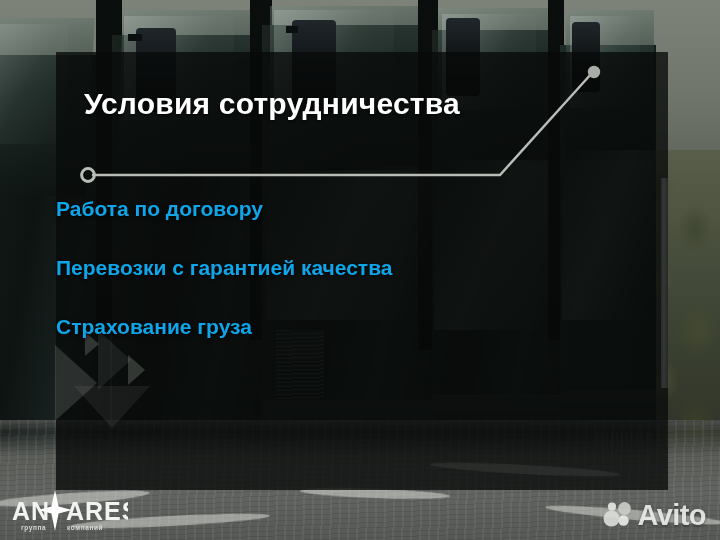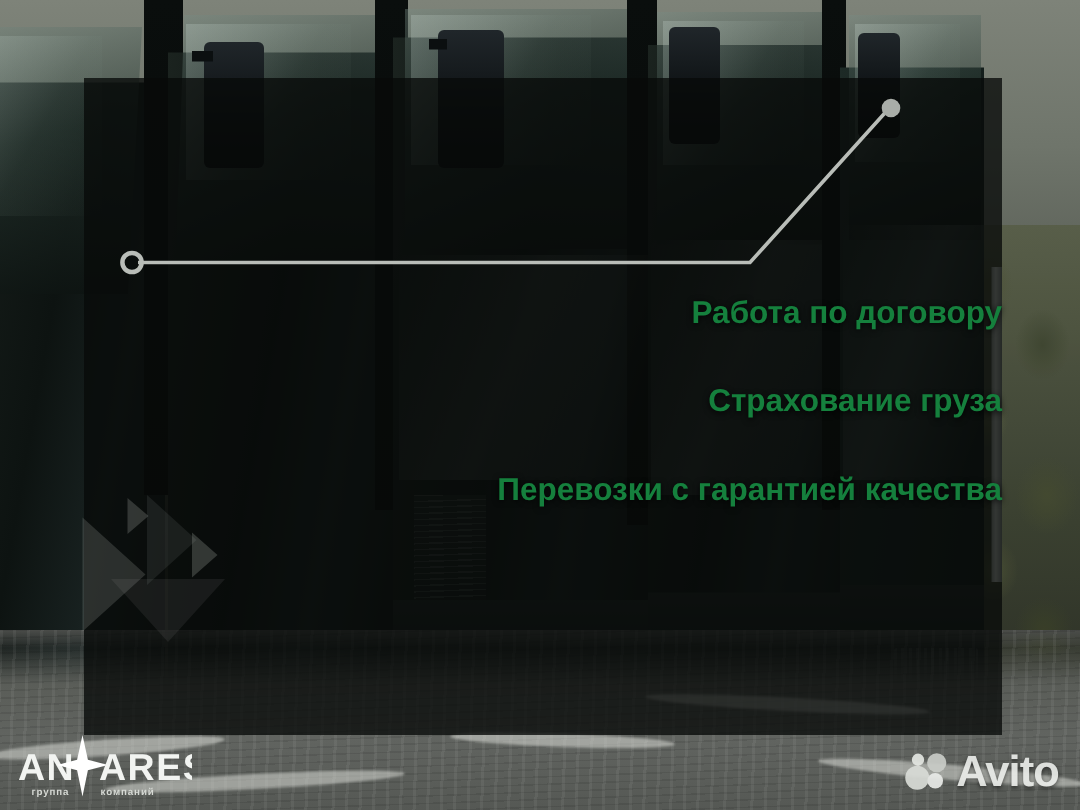--- a/index.html
+++ b/index.html
@@ -135,22 +135,22 @@
     font-weight: bold;
     letter-spacing: .2px;
     line-height: 1.1;
     text-shadow: 0 1px 3px rgba(0,0,0,.75);
   }
 
   .bullets {
     position: absolute;
     left: 56px; top: 196px;
     width: 612px;
-    text-align: right;
-    color: #15803d;
+    text-align: left;
+    color: #0ea5e9;
   }
   .bullet {
     font-size: 21px;
     font-weight: bold;
     line-height: 1.28;
     text-shadow: 0 1px 4px rgba(0,0,0,.8);
     margin: 0 0 32px 0;
   }
   .bullet:last-child { margin-bottom: 0; }
 
@@ -254,25 +254,26 @@
                 border-top:12px solid transparent; border-bottom:12px solid transparent;
                 border-left:14px solid rgba(210,216,211,.20);"></div>
   </div>
 
   <svg class="connector" viewBox="0 0 720 540" xmlns="http://www.w3.org/2000/svg">
     <polyline points="92,175 500,175 592,73" fill="none" stroke="#b9bdb8" stroke-width="2.4" stroke-linejoin="miter" stroke-linecap="butt"></polyline>
     <circle cx="88" cy="175" r="6.4" fill="none" stroke="#b9bdb8" stroke-width="3"></circle>
     <circle cx="594" cy="72" r="6.2" fill="#a9ada8"></circle>
   </svg>
 
+  <div class="headline">Условия сотрудничества</div>
 
   <div class="bullets">
     <div class="bullet">Работа по договору</div>
+    <div class="bullet">Перевозки с гарантией качества</div>
     <div class="bullet">Страхование груза</div>
-    <div class="bullet">Перевозки с гарантией качества</div>
   </div>
 
   <div class="logo-wrap">
     <svg class="logo-svg" width="118" height="48" viewBox="0 0 118 48" xmlns="http://www.w3.org/2000/svg">
 
       <text x="2" y="34" font-family="Liberation Sans, sans-serif" font-size="25" font-weight="bold" fill="#f2f4f1" letter-spacing="1">AN</text>
 
       <g>
         <path d="M45 4 L48.6 20.5 L62 24 L48.6 27.5 L45 45 L41.4 27.5 L28 24 L41.4 20.5 Z" fill="#ffffff"></path>
         <path d="M45 10 L46.8 22.6 L54 24 L46.8 25.4 L45 38 L43.2 25.4 L36 24 L43.2 22.6 Z" fill="#ffffff"></path>

